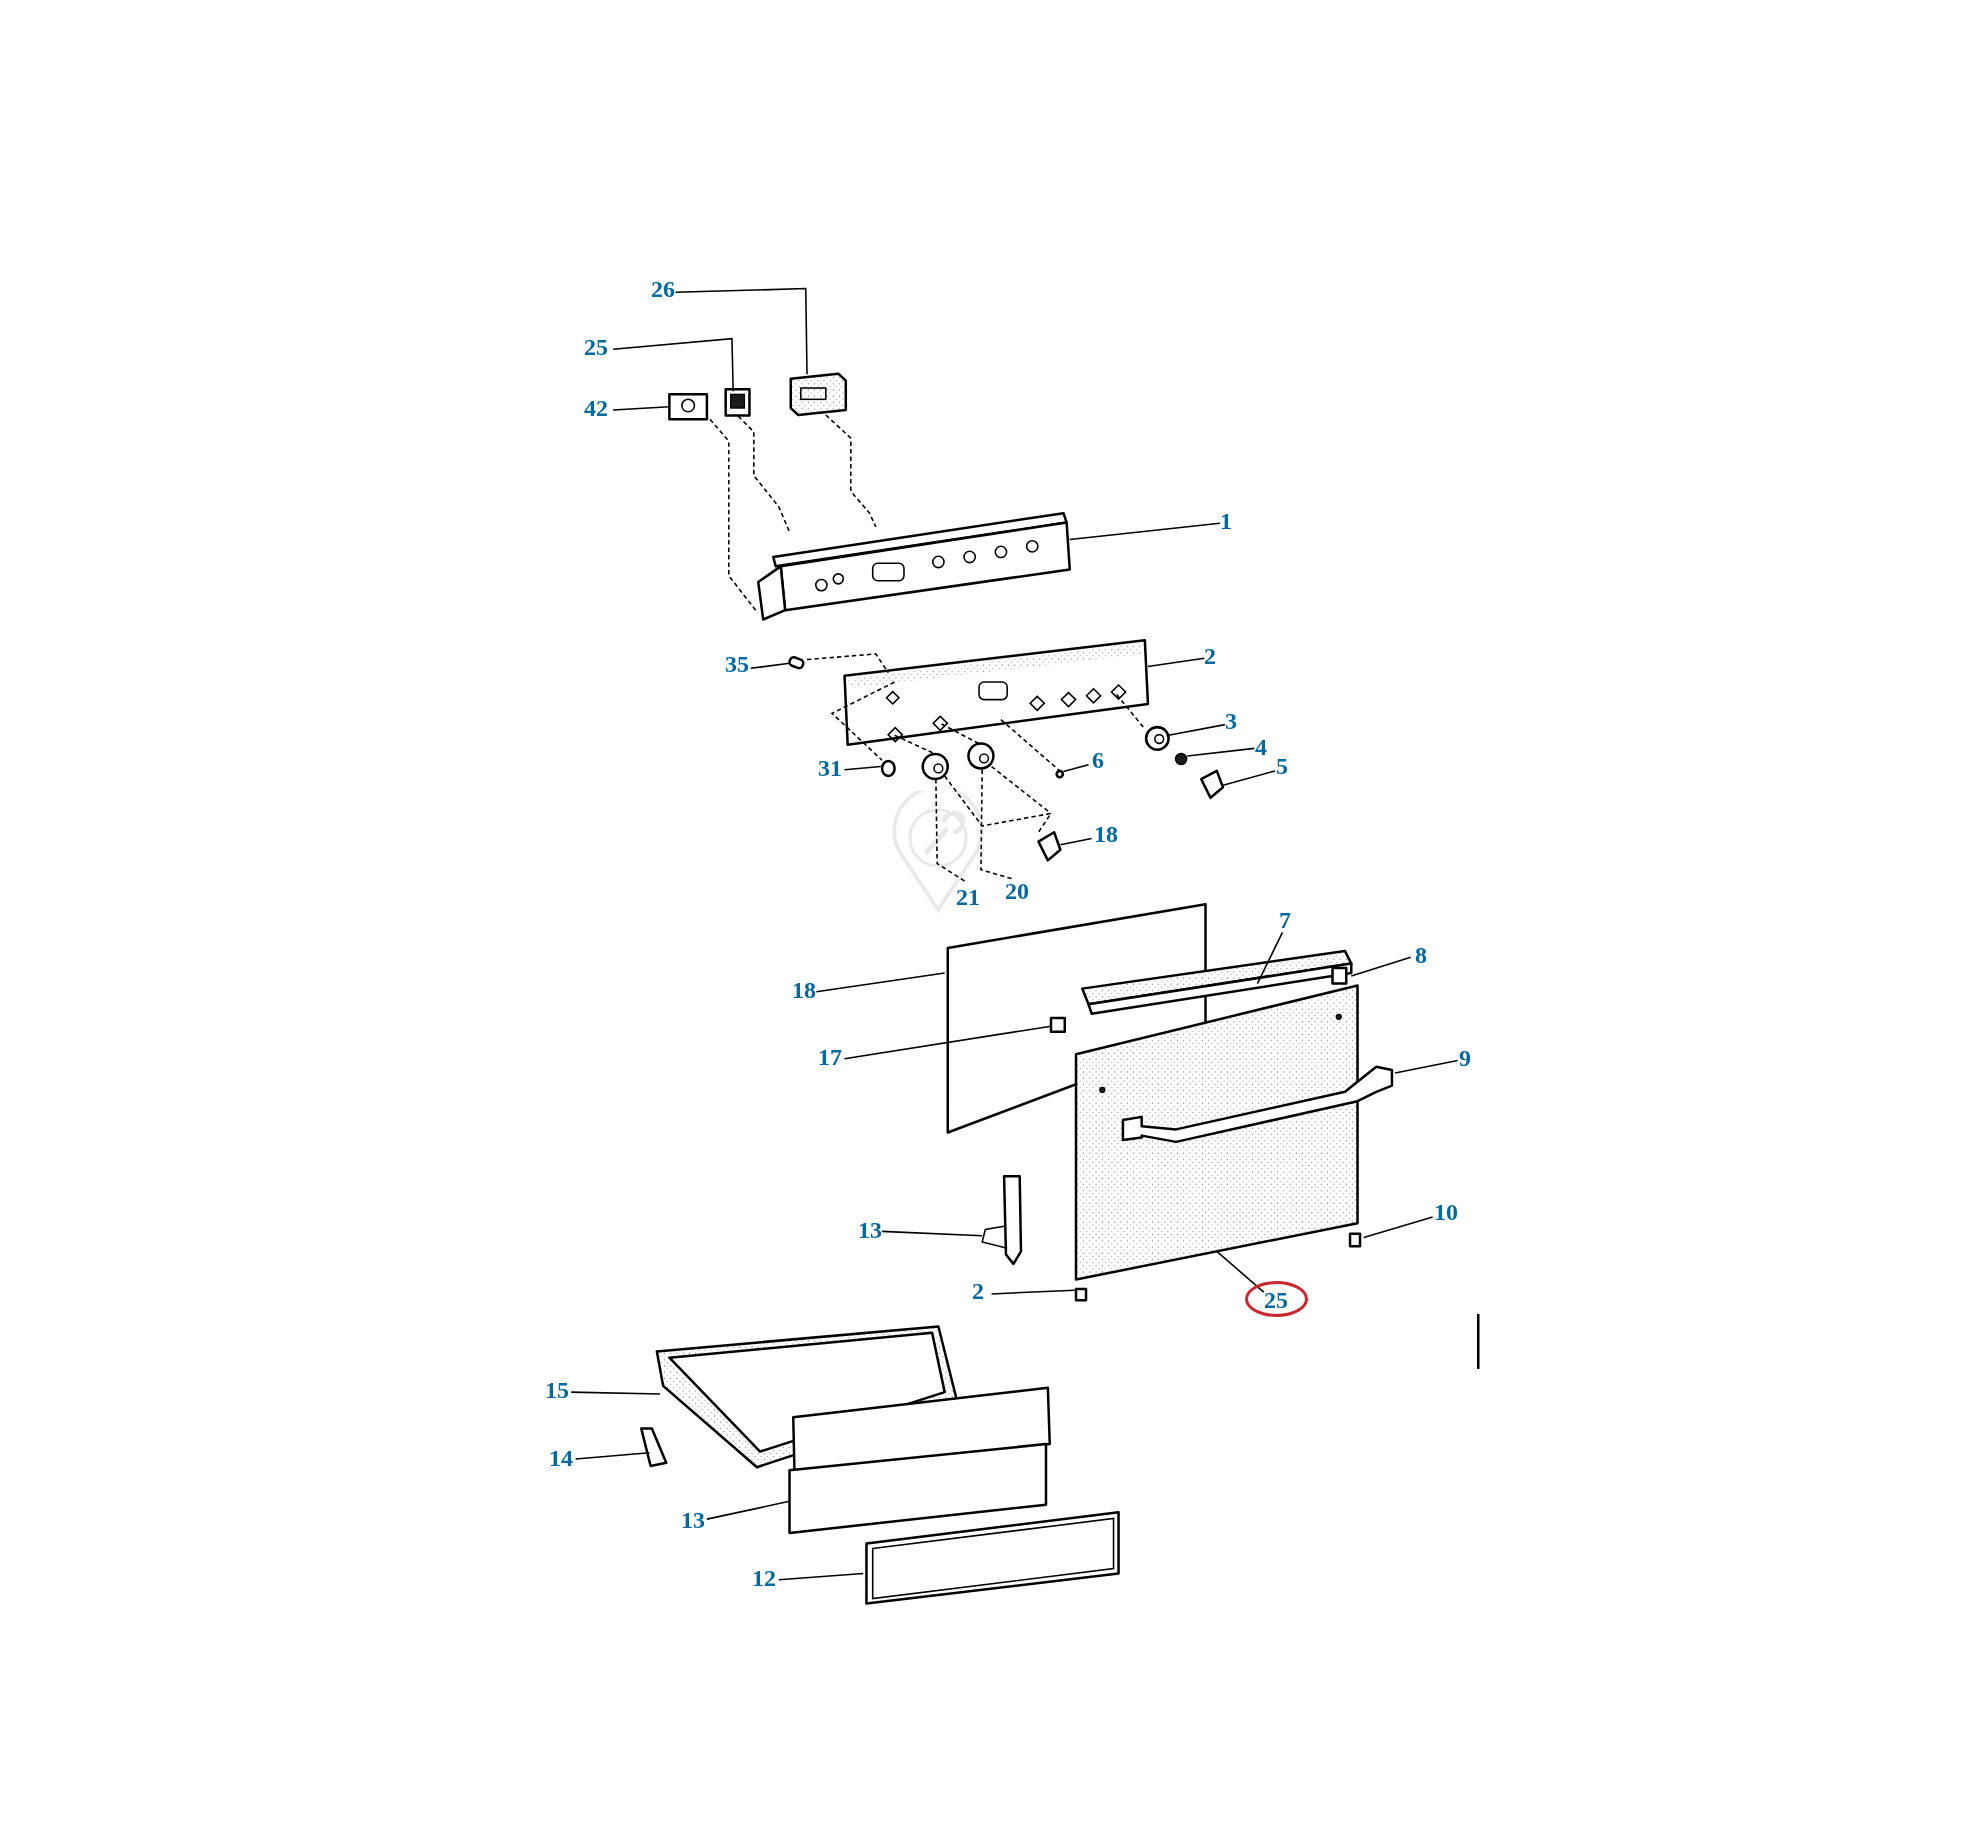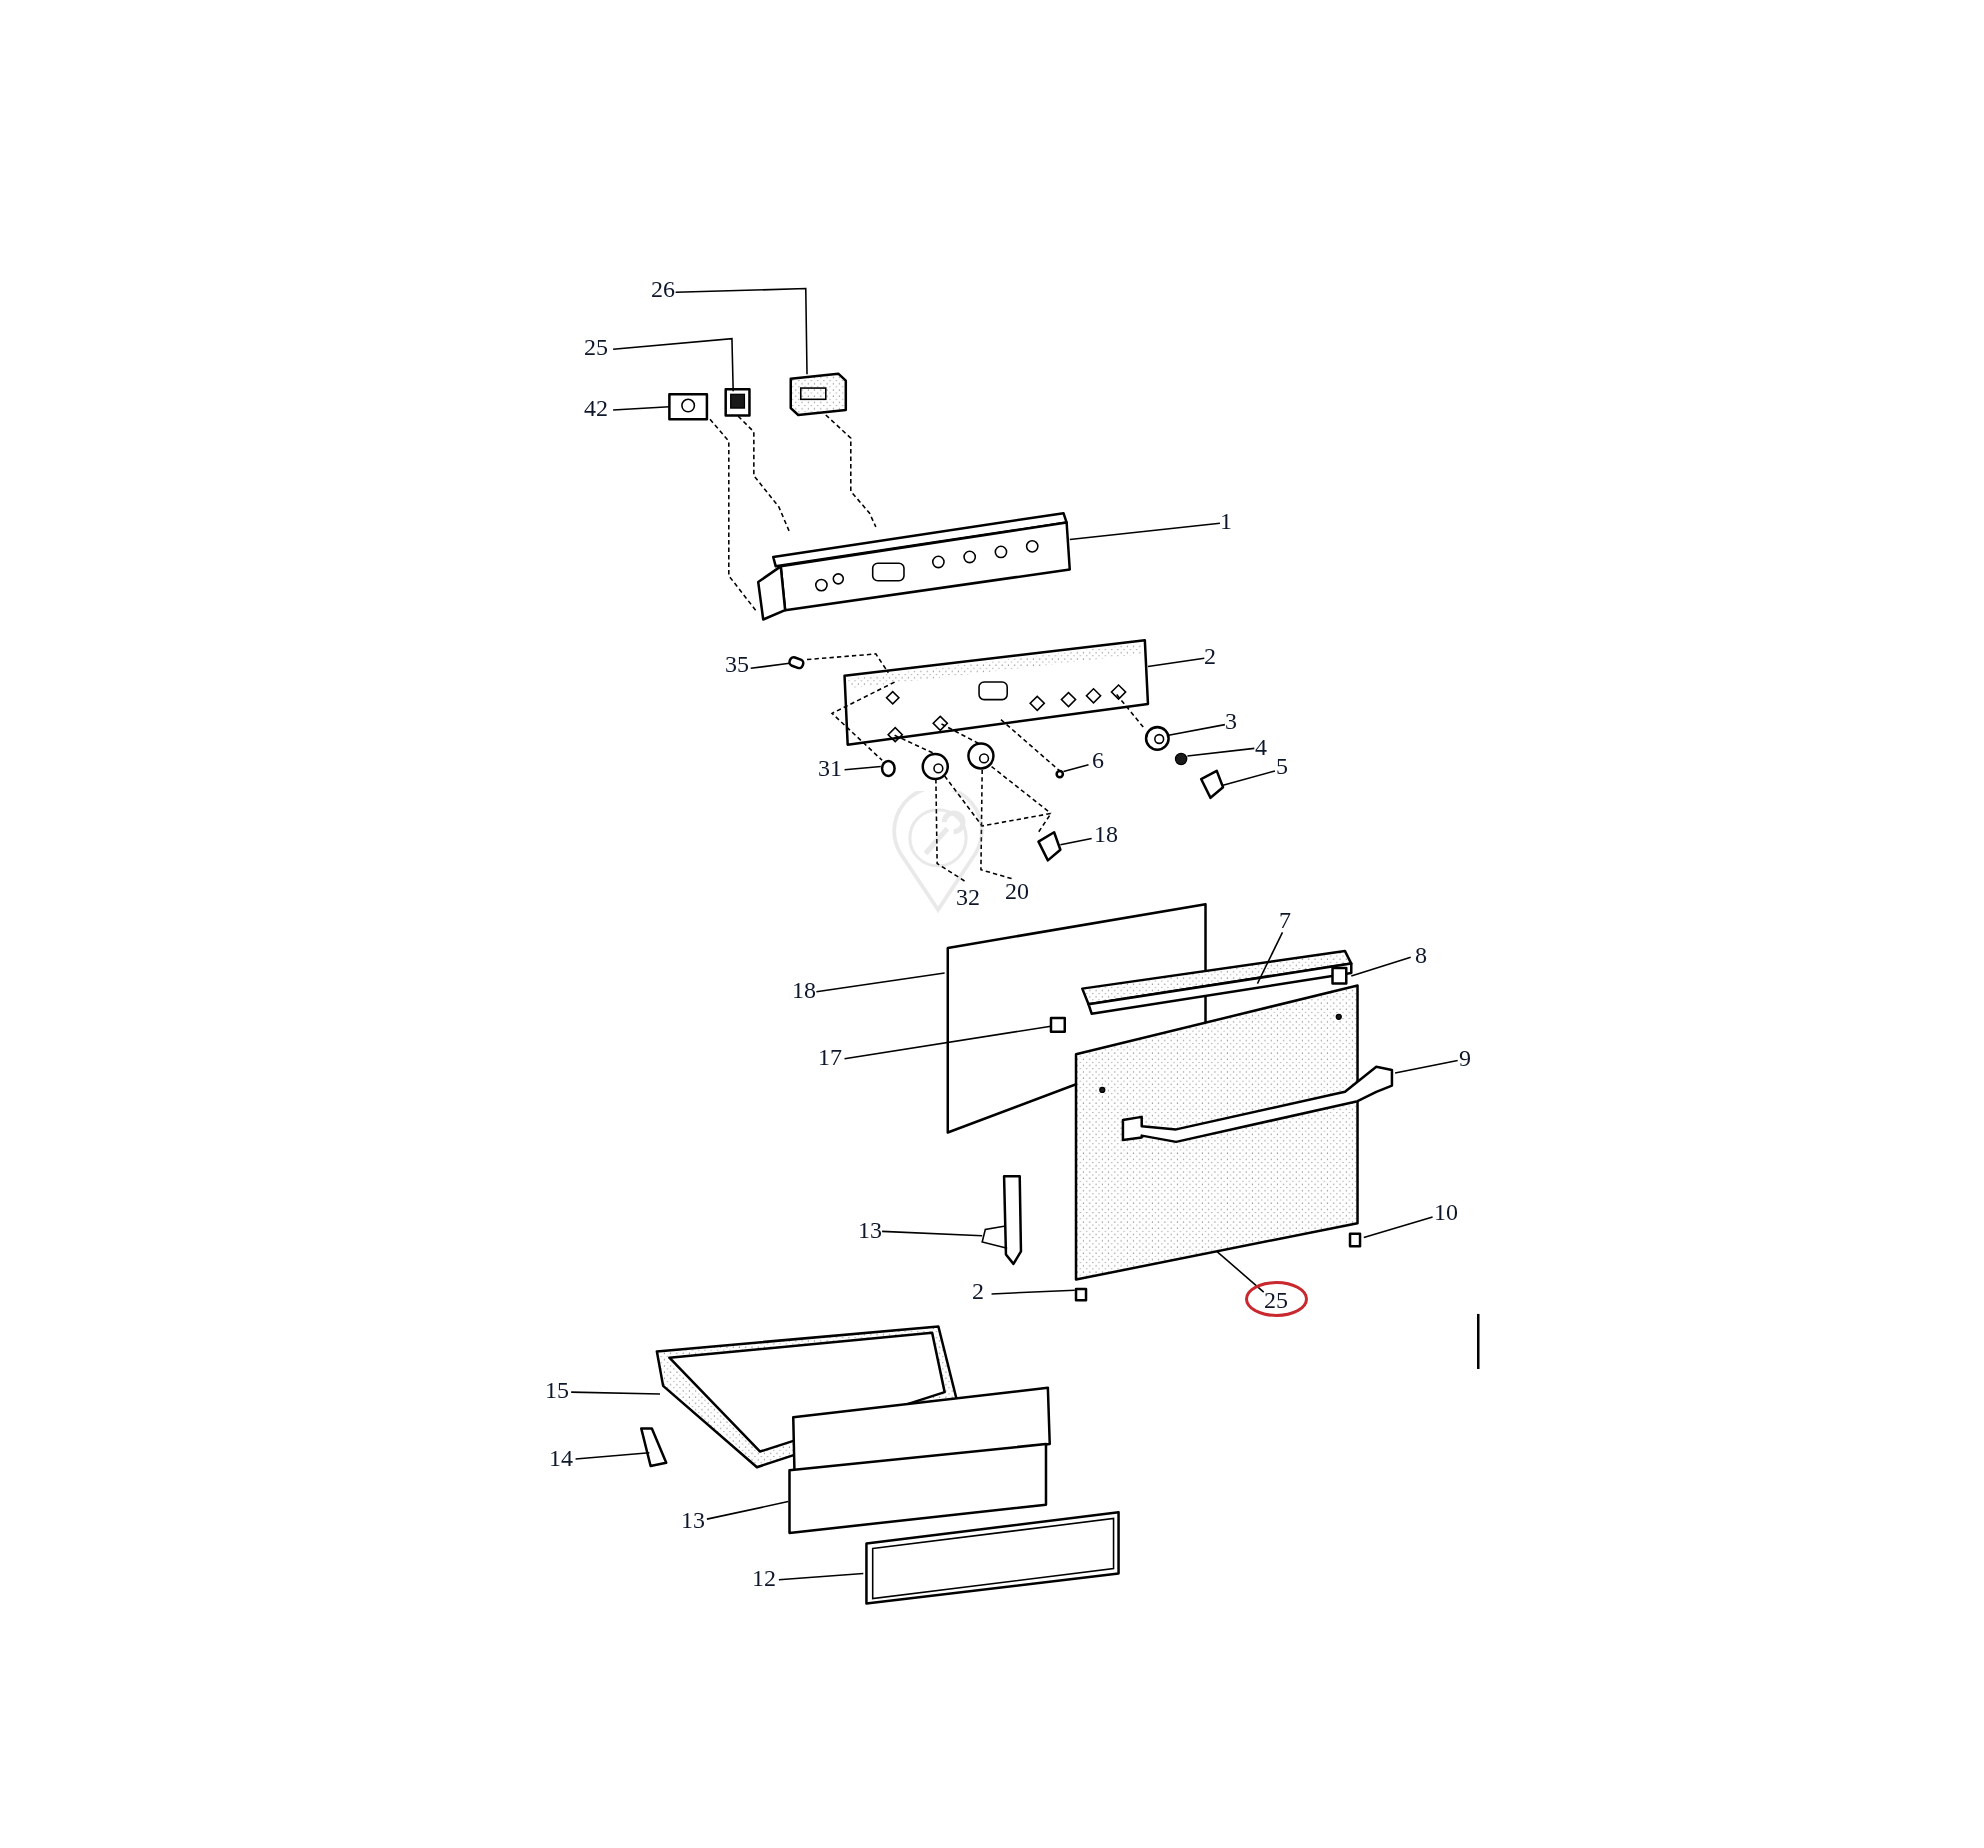--- a/index.html
+++ b/index.html
@@ -4,21 +4,21 @@
 <style>
   html,body{margin:0;padding:0;background:#ffffff;}
   body{width:1985px;height:1849px;position:relative;overflow:hidden;font-family:"Liberation Serif","DejaVu Serif",serif;}
   #diagram{position:absolute;left:0;top:0;width:1985px;height:1849px;}
   .part{fill:#ffffff;stroke:#000;stroke-width:4;stroke-linejoin:round;}
   .thin{fill:none;stroke:#000;stroke-width:2.5;}
   .dash{fill:none;stroke:#000;stroke-width:2.5;stroke-dasharray:7 5;}
   .leader{fill:none;stroke:#000;stroke-width:2.5;}
   .dot{fill:url(#stipple);}
   .dark{fill:#1a1a1a;stroke:#000;stroke-width:2;}
-  .label{position:absolute;font-weight:normal;font-size:24px;color:#0f172a;line-height:1;transform:translate(-50%,-50%);white-space:nowrap;}
+  .label{position:absolute;font-weight:bold;font-size:24px;color:#0369a1;line-height:1;transform:translate(-50%,-50%);white-space:nowrap;}
   .highlight{position:absolute;border:3.1px solid #c8282e;border-radius:50%;box-sizing:border-box;}
   .watermark{position:absolute;opacity:0.18;}
 </style>
 </head>
 <body>
 
 <svg id="diagram" viewBox="0 0 3173 2955" xmlns="http://www.w3.org/2000/svg">
   <defs>
     <pattern id="stipple" width="10" height="10" patternUnits="userSpaceOnUse">
       <rect width="10" height="10" fill="#fff"></rect>
@@ -226,21 +226,21 @@
   <span class="label" style="left:978px;top:1291px">2</span>
   <span class="label" style="left:764px;top:1578px">12</span>
   <span class="label" style="left:693px;top:1520px">13</span>
   <span class="label" style="left:561px;top:1458px">14</span>
   <span class="label" style="left:557px;top:1390px">15</span>
   <span class="label" style="left:870px;top:1230px">13</span>
   <span class="label" style="left:830px;top:1057px">17</span>
   <span class="label" style="left:804px;top:990px">18</span>
   <span class="label" style="left:1106px;top:834px">18</span>
   <span class="label" style="left:1017px;top:891px">20</span>
-  <span class="label" style="left:968px;top:897px">32</span>
+  <span class="label" style="left:968px;top:897px">21</span>
   <span class="label" style="left:830px;top:768px">31</span>
   <span class="label" style="left:737px;top:664px">35</span>
   <span class="label" style="left:596px;top:408px">42</span>
   <span class="label" style="left:596px;top:347px">25</span>
   <span class="label" style="left:663px;top:289px">26</span>
   <span class="label" style="left:1276px;top:1300px">25</span>
   <div class="highlight" style="left:1245px;top:1281px;width:63px;height:36px;"></div>
 </div>
 
 

